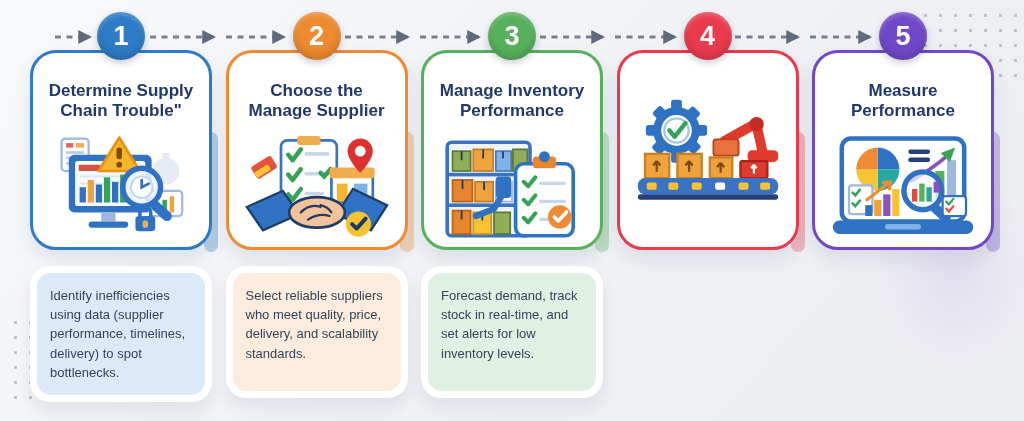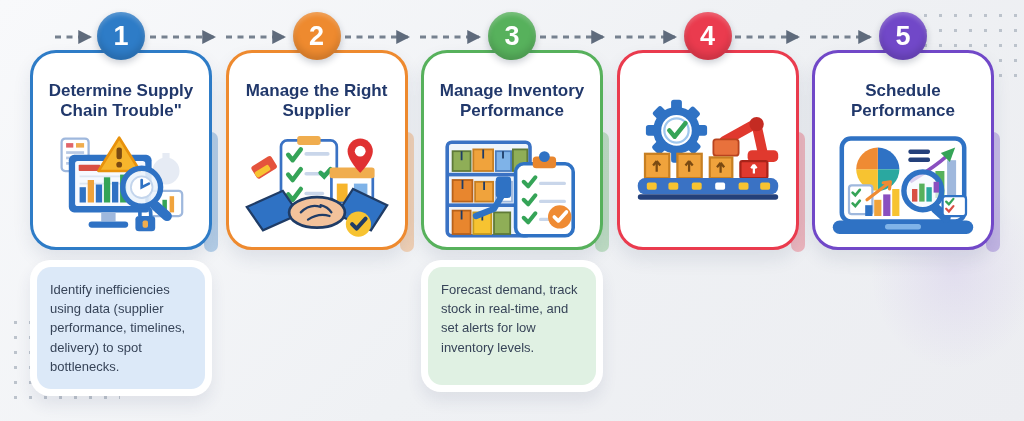--- a/index.html
+++ b/index.html
@@ -70,21 +70,21 @@
     min-height:60px;
     display:flex;align-items:center;justify-content:center;
   }
   .step-icon{
     flex:1;display:flex;align-items:center;justify-content:center;
     padding:0 6px 4px;
   }
   .step-icon svg{width:148px;height:112px;display:block;}
   .desc-wrap{
     position:relative;z-index:1;
-    margin-top:10px;
+    margin-top:16px;
     background:#fff;border-radius:20px;padding:7px;
     box-shadow:0 9px 16px rgba(40,60,100,.09);
   }
   .desc{
     margin:0;
     background:var(--desc-bg);
     border-radius:14px;
     padding:13px 13px;
     font-size:13px;line-height:1.48;color:#374458;
     min-height:92px;
@@ -170,21 +170,21 @@
         <p class="desc">Identify inefficiencies using data (supplier performance, timelines, delivery) to spot bottlenecks.</p>
       </div>
     </div>
 
     <div class="step-col" style="--accent: #ee8a2f; --desc-bg: #fcecdd;">
       <div class="step-ghost"></div>
       <div class="step-circle">
         <span>2</span>
       </div>
       <div class="step-card">
-        <h3 class="step-title">Manage the Right Supplier</h3>
+        <h3 class="step-title">Choose the Manage Supplier</h3>
         <div class="step-icon">
             <svg viewBox="0 0 160 120" aria-hidden="true">
 <rect x="40" y="6" width="62" height="76" rx="7" fill="#fff" stroke="#3a72c4" stroke-width="3"></rect>
 <rect x="58" y="1" width="26" height="10" rx="3" fill="#f0ad4e"></rect>
 <path d="M48 22 l5 6 9 -12" stroke="#35a457" stroke-width="5" fill="none" stroke-linecap="round" stroke-linejoin="round"></path>
 <rect x="66" y="19" width="28" height="4" rx="2" fill="#c9d6ea"></rect>
 <path d="M48 44 l5 6 9 -12" stroke="#35a457" stroke-width="5" fill="none" stroke-linecap="round" stroke-linejoin="round"></path>
 <rect x="66" y="41" width="28" height="4" rx="2" fill="#c9d6ea"></rect>
 <path d="M48 66 l5 6 9 -12" stroke="#35a457" stroke-width="5" fill="none" stroke-linecap="round" stroke-linejoin="round"></path>
 <rect x="66" y="63" width="22" height="4" rx="2" fill="#c9d6ea"></rect>
@@ -198,20 +198,23 @@
 <rect x="6" y="36" width="26" height="16" rx="3" transform="rotate(-32 6 36)" fill="#e5533c"></rect>
 <rect x="10" y="42" width="18" height="7" rx="2" transform="rotate(-32 10 42)" fill="#f7c331"></rect>
 <path d="M2 80 L42 62 L60 88 L20 106 Z" fill="#2f72c4" stroke="#1f3c66" stroke-width="2.5"></path>
 <path d="M158 78 L120 60 L102 88 L140 106 Z" fill="#2f72c4" stroke="#1f3c66" stroke-width="2.5"></path>
 <ellipse cx="80" cy="86" rx="31" ry="17" fill="#f2c29b" stroke="#1f3c66" stroke-width="3"></ellipse>
 <path d="M62 86 q10 -10 22 -6 M70 94 q12 -8 24 -4 M84 78 q8 2 12 8" stroke="#1f3c66" stroke-width="2.5" fill="none" stroke-linecap="round"></path>
 <circle cx="126" cy="99" r="14" fill="#f7c331"></circle>
 <path d="M119 99 l5 5 10 -11" stroke="#1f3c66" stroke-width="4.5" fill="none" stroke-linecap="round" stroke-linejoin="round"></path>
 </svg>
           </div>
+      </div>
+      <div class="desc-wrap">
+        <p class="desc">Select reliable suppliers who meet quality, price, delivery, and scalability standards.</p>
       </div>
     </div>
 
     <div class="step-col" style="--accent: #57b15c; --desc-bg: #e0f1e3;">
       <div class="step-ghost"></div>
       <div class="step-circle">
         <span>3</span>
       </div>
       <div class="step-card">
         <h3 class="step-title">Manage Inventory Performance</h3>
@@ -299,21 +302,21 @@
           </div>
       </div>
     </div>
 
     <div class="step-col" style="--accent: #7148c8; --desc-bg: #e6e0f6;">
       <div class="step-ghost"></div>
       <div class="step-circle">
         <span>5</span>
       </div>
       <div class="step-card">
-        <h3 class="step-title">Schedule Performance</h3>
+        <h3 class="step-title">Measure Performance</h3>
         <div class="step-icon">
             <svg viewBox="0 0 160 120" aria-hidden="true">
 <rect x="12" y="4" width="136" height="92" rx="10" fill="#fff" stroke="#2f72c4" stroke-width="5"></rect>
 <rect x="2" y="95" width="156" height="15" rx="7.5" fill="#2f72c4"></rect>
 <rect x="60" y="99" width="40" height="6" rx="3" fill="#7fb3e8"></rect>
 <path d="M52 38 L52 14 A24 24 0 0 1 76 38 Z" fill="#2f72c4"></path>
 <path d="M52 38 L76 38 A24 24 0 0 1 52 62 Z" fill="#2aa8a0"></path>
 <path d="M52 38 L52 62 A24 24 0 0 1 28 38 Z" fill="#f7c331"></path>
 <path d="M52 38 L28 38 A24 24 0 0 1 52 14 Z" fill="#ef8b33"></path>
 <rect x="86" y="16" width="24" height="5" rx="2" fill="#24407a"></rect>

